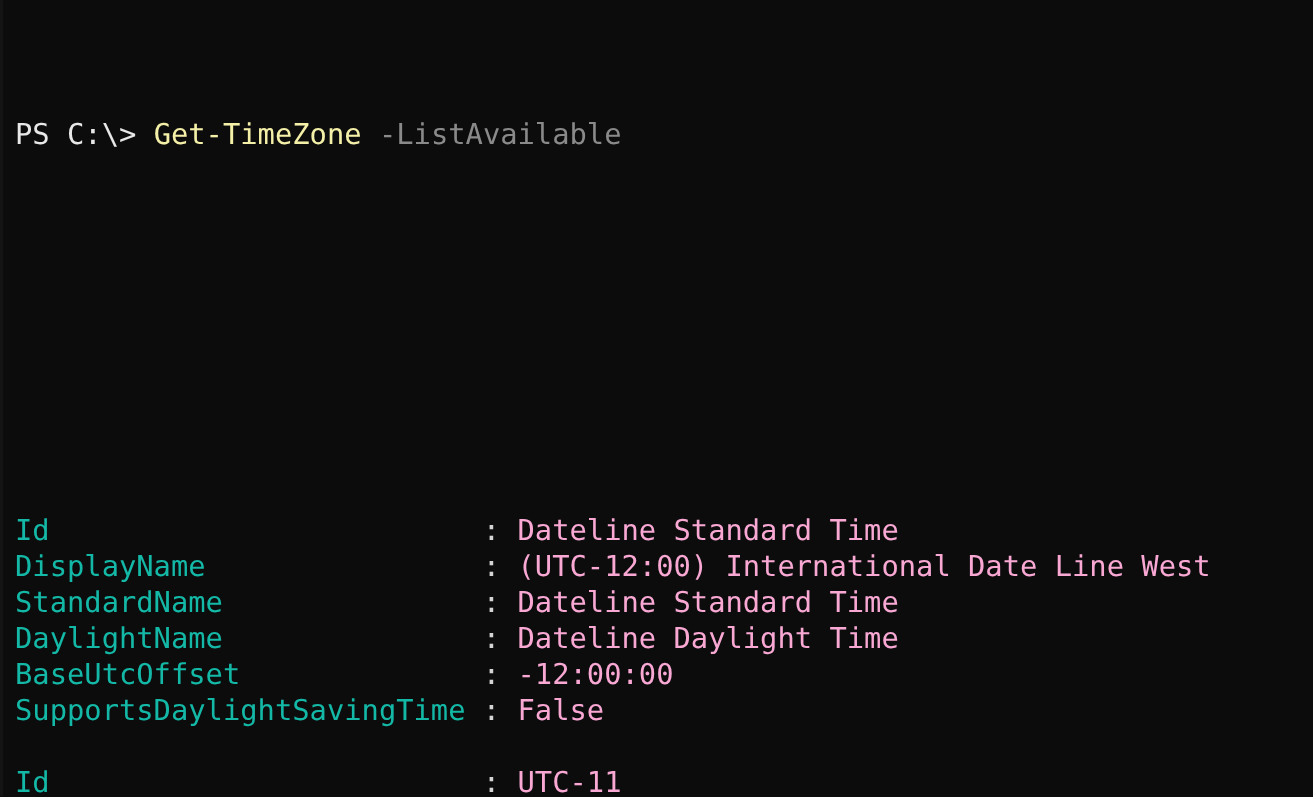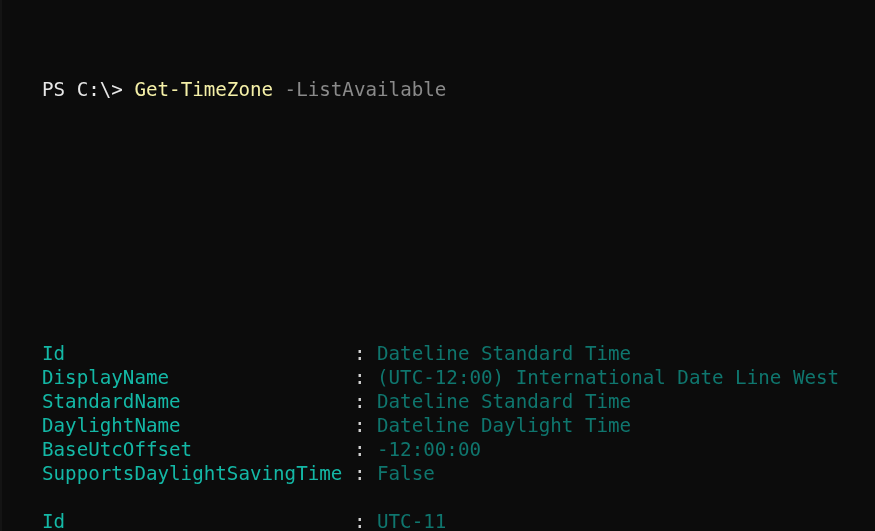--- a/index.html
+++ b/index.html
@@ -42,42 +42,41 @@
     letter-spacing: 0px;
     white-space: pre;
     color: #d4d4d4;
     -webkit-font-smoothing: antialiased;
   }
   .line {
     height: 24px;
     line-height: 24px;
     white-space: pre;
     font-size: 19.2px;
-    margin-left: 32px;
   }
   .line.blank {
     height: 24px;
   }
   .prompt-text {
     color: #e8e8e8;
   }
   .cmd-name {
     color: #f5f0a8;
   }
   .cmd-param {
     color: #8a8a8a;
   }
   .prop-key {
     color: #14b8a6;
   }
   .prop-sep {
     color: #d4d4d4;
   }
   .prop-val {
-    color: #0f766e;
+    color: #f9a8d4;
     text-align: center;
   }
   .record {
     display: block;
   }
 </style>
 </head>
 <body>
 
 <div id="terminal">

